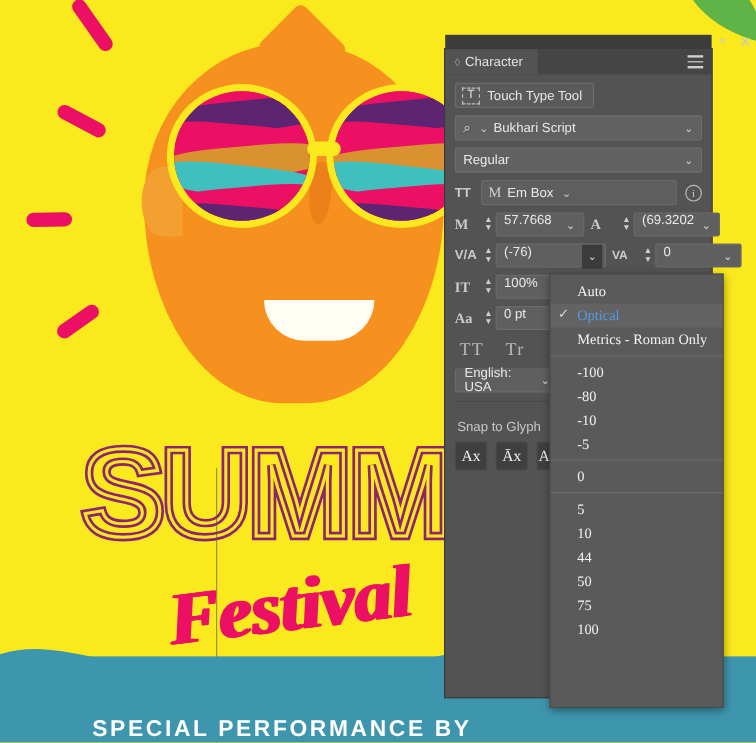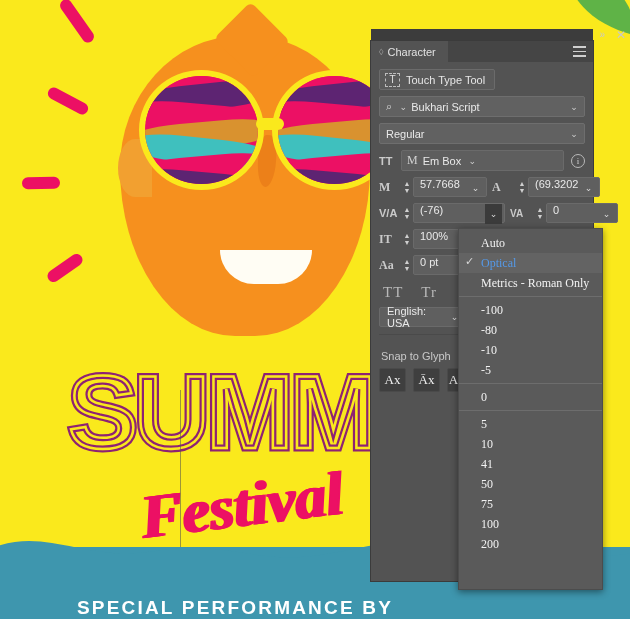--- a/index.html
+++ b/index.html
@@ -503,29 +503,26 @@
         <span>0</span>
       </div>
       <div class="dd-sep"></div>
       <div class="dd-item">
         <span>5</span>
       </div>
       <div class="dd-item">
         <span>10</span>
       </div>
       <div class="dd-item">
-        <span>41</span>
+        <span>44</span>
       </div>
       <div class="dd-item">
         <span>50</span>
       </div>
       <div class="dd-item">
         <span>75</span>
       </div>
       <div class="dd-item">
         <span>100</span>
       </div>
-      <div class="dd-item">
-        <span>200</span>
-      </div>
     </div>
 
 </div>
 
 </body></html>

